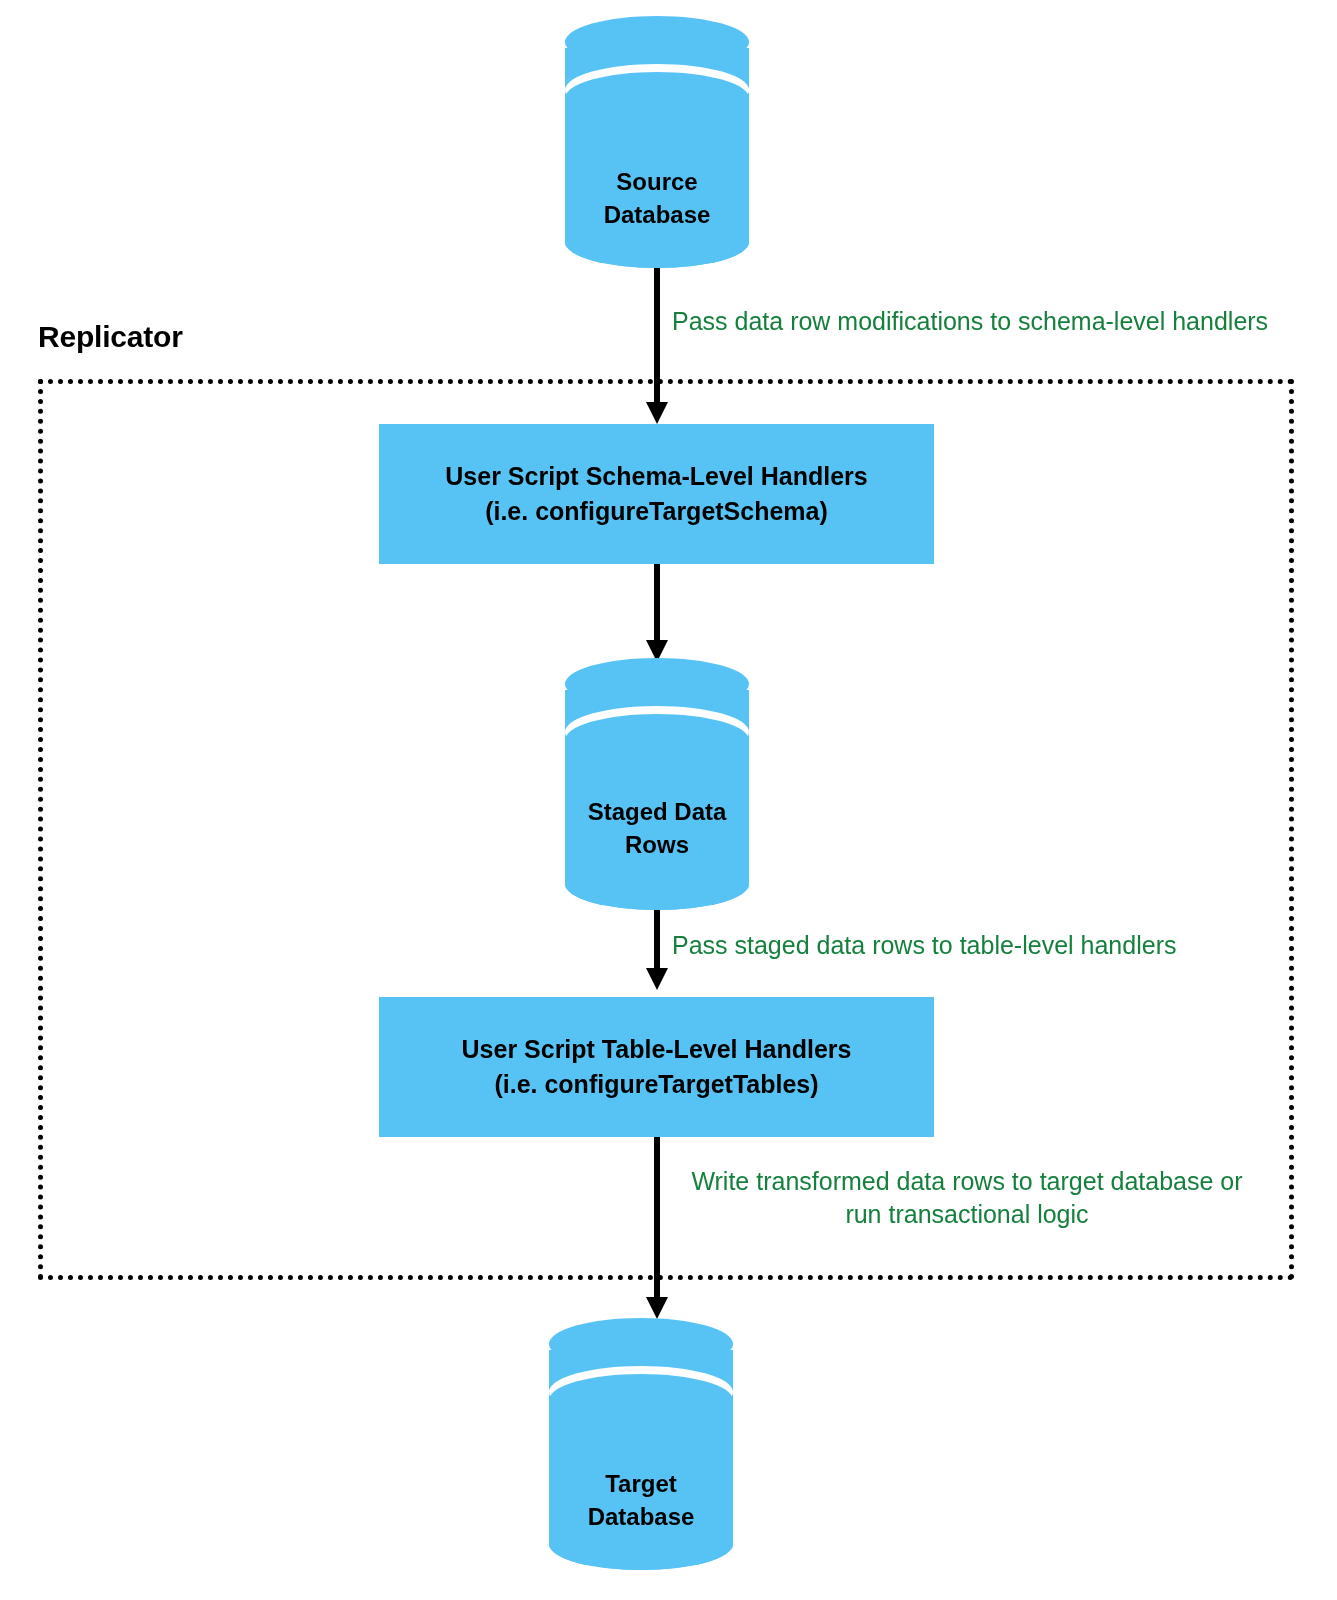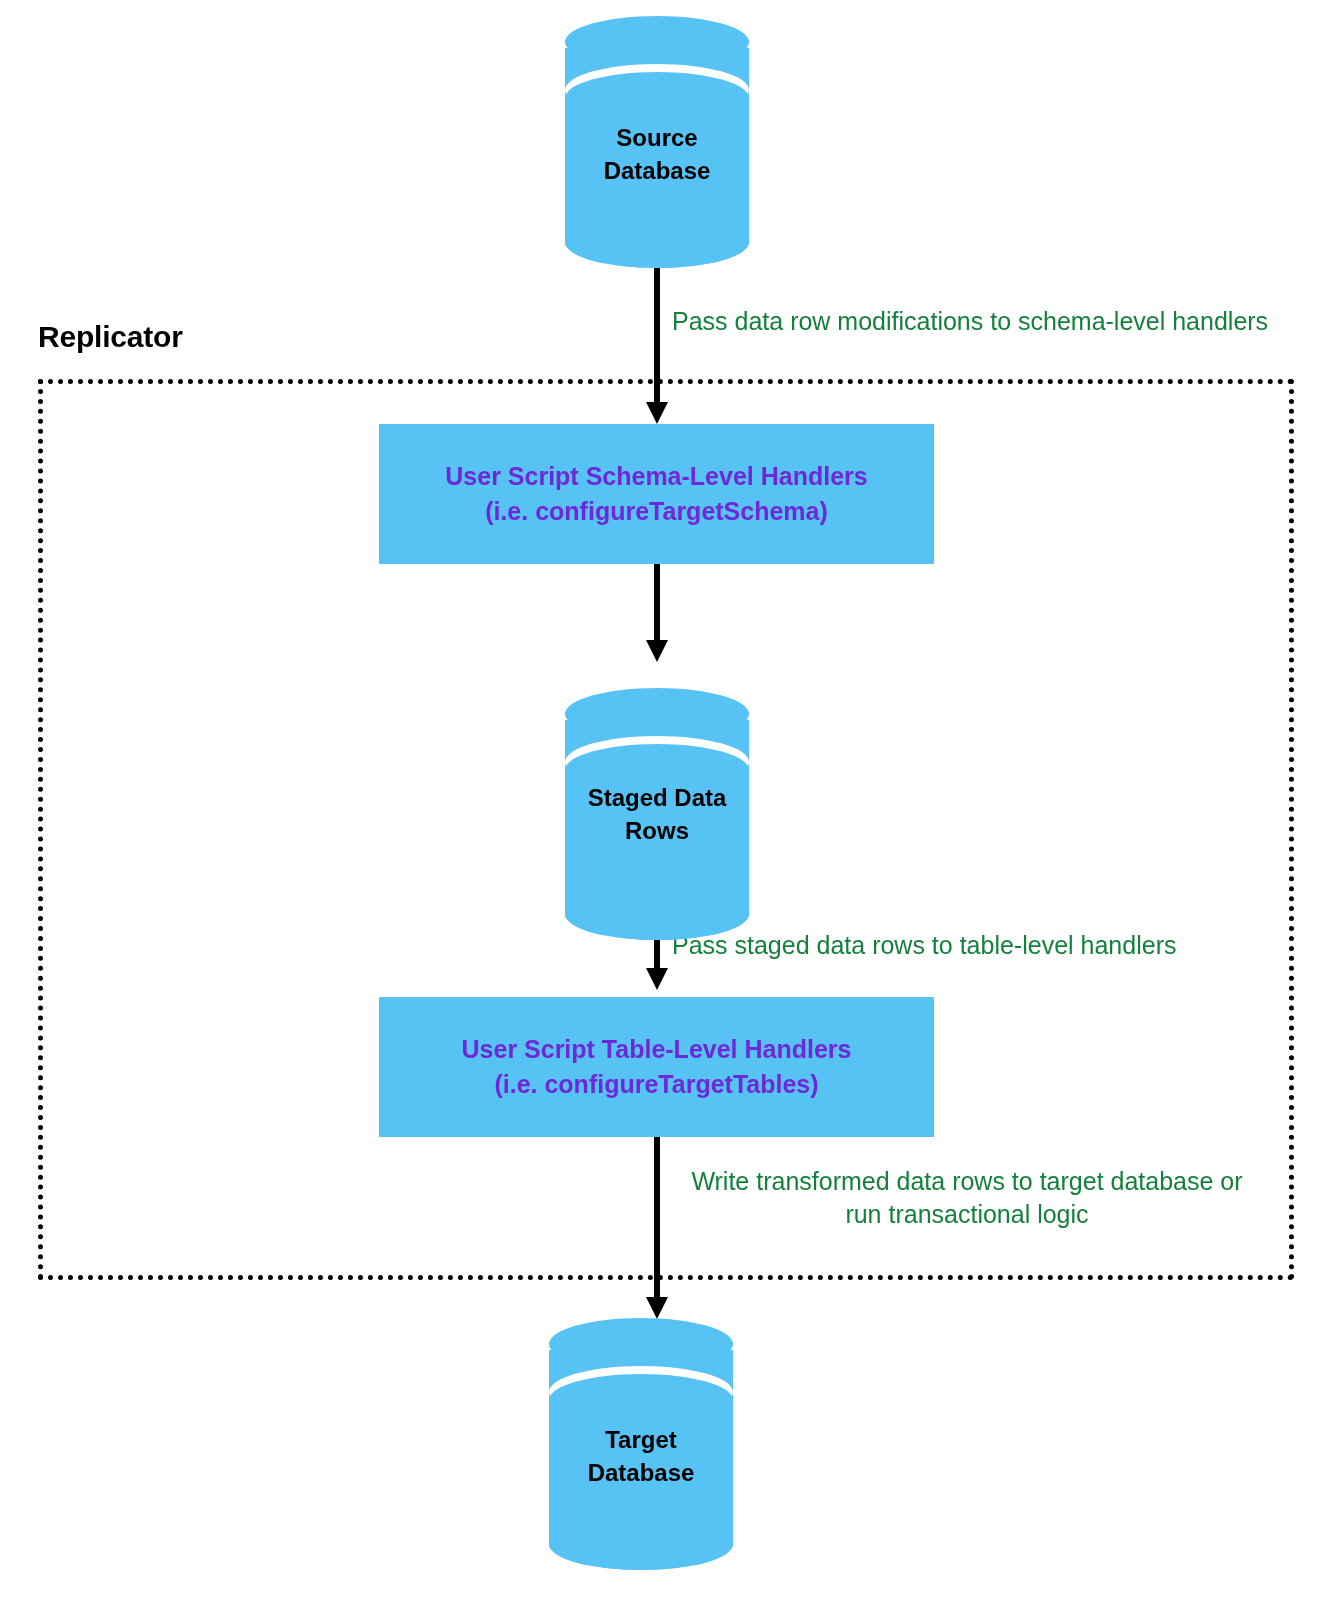--- a/index.html
+++ b/index.html
@@ -90,37 +90,38 @@
     position: absolute;
     left: 0;
     width: 184px;
     text-align: center;
     font-size: 24px;
     font-weight: bold;
     line-height: 33px;
     z-index: 6;
     white-space: pre-line;
     color: #000000;
+    margin-top: 44px;
   }
 
   
   .process-box {
     position: absolute;
     background: #57c3f5;
     display: flex;
     align-items: center;
     justify-content: center;
     text-align: center;
   }
   .process-box .box-text {
     font-size: 25px;
     font-weight: bold;
     line-height: 35px;
     white-space: pre-line;
-    color: #6d28d9;
+    color: #000000;
   }
 
   
   .connector {
     position: absolute;
   }
   .conn-line {
     position: absolute;
     left: 0;
     top: 0;
@@ -177,21 +178,21 @@
   <div class="process-box" style="left:379px; top:424px; width:555px; height:140px;">
     <div class="box-text">User Script Schema-Level Handlers
 (i.e. configureTargetSchema)</div>
   </div>
 
   <div class="connector" style="left:654px; top:564px; height:98px;">
     <div class="conn-line" style="height:76px;"></div>
     <div class="conn-head" style="top:76px;"></div>
   </div>
 
-  <div class="cylinder" style="left:565px; top:688px; height:252px;">
+  <div class="cylinder" style="left:565px; top:658px; height:252px;">
     <div class="cyl-top"></div>
     <div class="cyl-body" style="height:220px;"></div>
     <div class="cyl-gap"></div>
     <div class="cyl-face" style="height:196px;"></div>
     <div class="cyl-label" style="top:93px;">Staged Data
 Rows</div>
   </div>
 
   <div class="connector" style="left:654px; top:908px; height:82px;">
     <div class="conn-line" style="height:60px;"></div>

